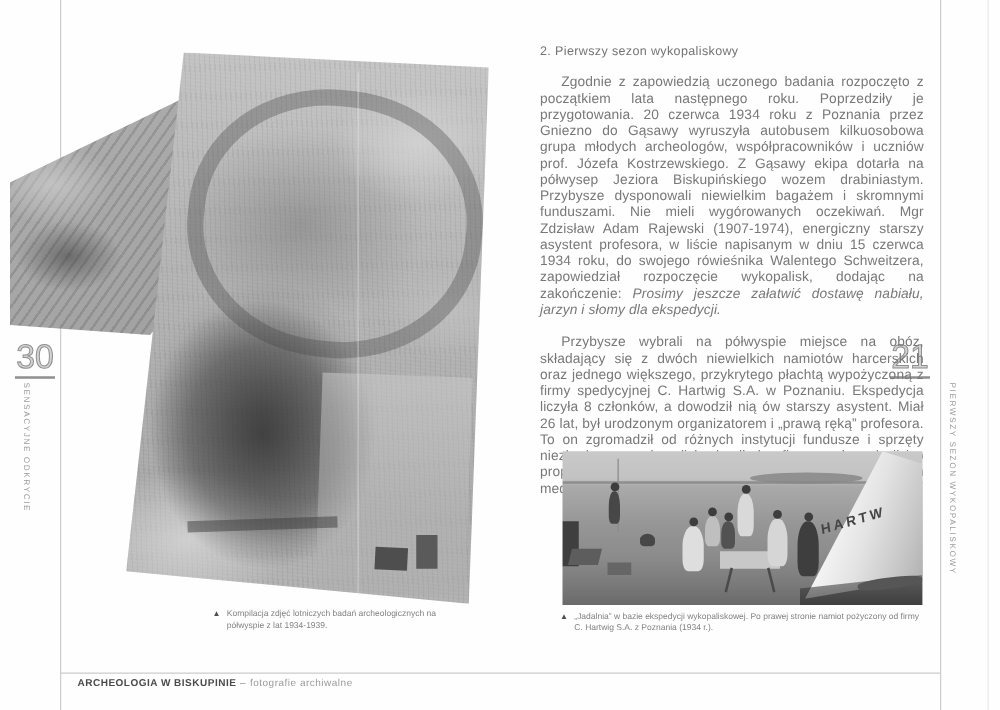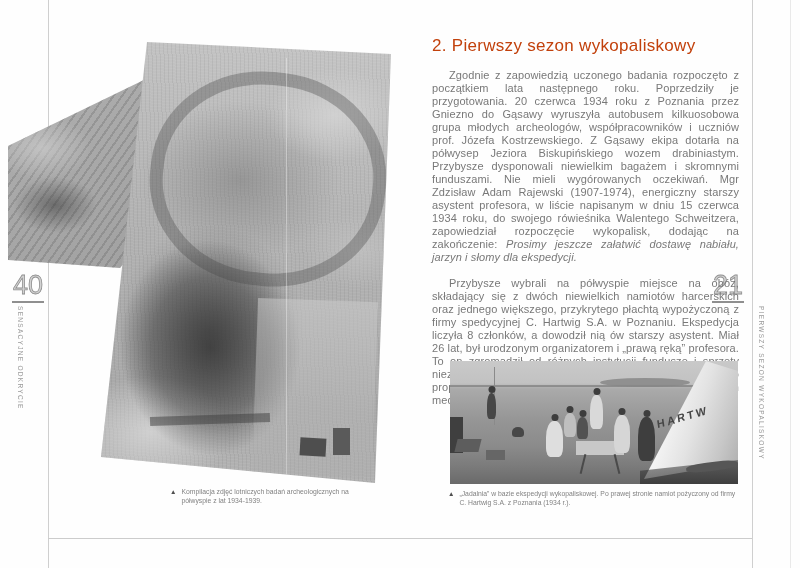--- a/index.html
+++ b/index.html
@@ -29,21 +29,21 @@
   .margin-label.ml-left  { left:17px; }
   .margin-label.ml-right { left:758px; }
 
   
   .footer { position:absolute; left:62px; top:542px; font-size:8px; letter-spacing:.4px; color:#9b9b9b; }
   .footer b { color:#4a4a4a; font-weight:bold; }
   .footer .sep { margin:0 3px; color:#8a8a8a; }
 
   
   .article { position:absolute; left:432px; top:36px; width:307px; color:#787878; }
-  .article h2 { margin:0 0 13px 0; font-size:17px; font-weight:normal; color:#c2410c; letter-spacing:.3px; }
+  .article h2 { margin:0 0 13px 0; font-size:10px; font-weight:normal; color:#737373; letter-spacing:.3px; }
   .article p { margin:0 0 13px 0; font-size:11px; line-height:13px; text-align:justify; text-indent:17px; letter-spacing:.1px; }
   .article em { font-style:italic; }
 
   
   .caption { position:absolute; display:flex; gap:5px; font-size:6.8px; line-height:9px; color:#828282; }
   .caption .marker { color:#4f4f4f; font-size:6.5px; line-height:9px; }
   .caption.cap-left  { left:170px; top:487px; width:230px; }
   .caption.cap-left .txt { width:182px; }
   .caption.cap-right { left:448px; top:489px; width:296px; }
   .caption.cap-right .txt { width:282px; }
@@ -136,21 +136,21 @@
       <div class="trench"></div>
       <div class="hut1"></div>
       <div class="hut2"></div>
     </div>
     <figcaption class="caption cap-left">
       <span class="marker">▲</span>
       <span class="txt">Kompilacja zdjęć lotniczych badań archeologicznych na półwyspie z lat 1934-1939.</span>
     </figcaption>
   </figure>
 
-  <div class="pagenum pn-left">40</div>
+  <div class="pagenum pn-left">30</div>
   <div class="margin-label ml-left">SENSACYJNE ODKRYCIE</div>
   <div class="pagenum pn-right">21</div>
   <div class="margin-label ml-right">PIERWSZY SEZON WYKOPALISKOWY</div>
 
   <main class="article">
     <h2>2. Pierwszy sezon wykopaliskowy</h2>
     <p><span>Zgodnie z zapowiedzią uczonego badania rozpoczęto z początkiem lata następnego roku. Poprzedziły je przygotowania. 20 czerwca 1934 roku z Poznania przez Gniezno do Gąsawy wyruszyła autobusem kilkuosobowa grupa młodych archeologów, współpracowników i uczniów prof. Józefa Kostrzewskiego. Z Gąsawy ekipa dotarła na półwysep Jeziora Biskupińskiego wozem drabiniastym. Przybysze dysponowali niewielkim bagażem i skromnymi funduszami. Nie mieli wygórowanych oczekiwań. Mgr Zdzisław Adam Rajewski (1907-1974), energiczny starszy asystent profesora, w liście napisanym w dniu 15 czerwca 1934 roku, do swojego rówieśnika Walentego Schweitzera, zapowiedział rozpoczęcie wykopalisk, dodając na zakończenie: </span><em>Prosimy jeszcze załatwić dostawę nabiału, jarzyn i słomy dla ekspedycji.</em></p>
     <p>Przybysze wybrali na półwyspie miejsce na obóz, składający się z dwóch niewielkich namiotów harcerskich oraz jednego większego, przykrytego płachtą wypożyczoną z firmy spedycyjnej C. Hartwig S.A. w Poznaniu. Ekspedycja liczyła 8 członków, a dowodził nią ów starszy asystent. Miał 26 lat, był urodzonym organizatorem i „prawą ręką” profesora. To on zgromadził od różnych instytucji fundusze i sprzęty niezbędne na wykopaliskach, dbał o finanse ekspedycji i o propagandę prowadzonych badań w prasie, najważniejszym medium tamtych lat.</p>
   </main>
 
@@ -176,14 +176,17 @@
       <div class="fg m4"></div>
       <div class="fg m5"></div>
     </div>
   </figure>
   <figcaption class="caption cap-right">
     <span class="marker">▲</span>
     <span class="txt">„Jadalnia” w bazie ekspedycji wykopaliskowej. Po prawej stronie namiot pożyczony od firmy C. Hartwig S.A. z Poznania (1934 r.).</span>
   </figcaption>
 
   <div class="footer-rule"></div>
+  <footer class="footer">
+    <b>ARCHEOLOGIA W BISKUPINIE</b><span class="sep">–</span><span>fotografie archiwalne</span>
+  </footer>
 
 </div>
 
 </body></html>

